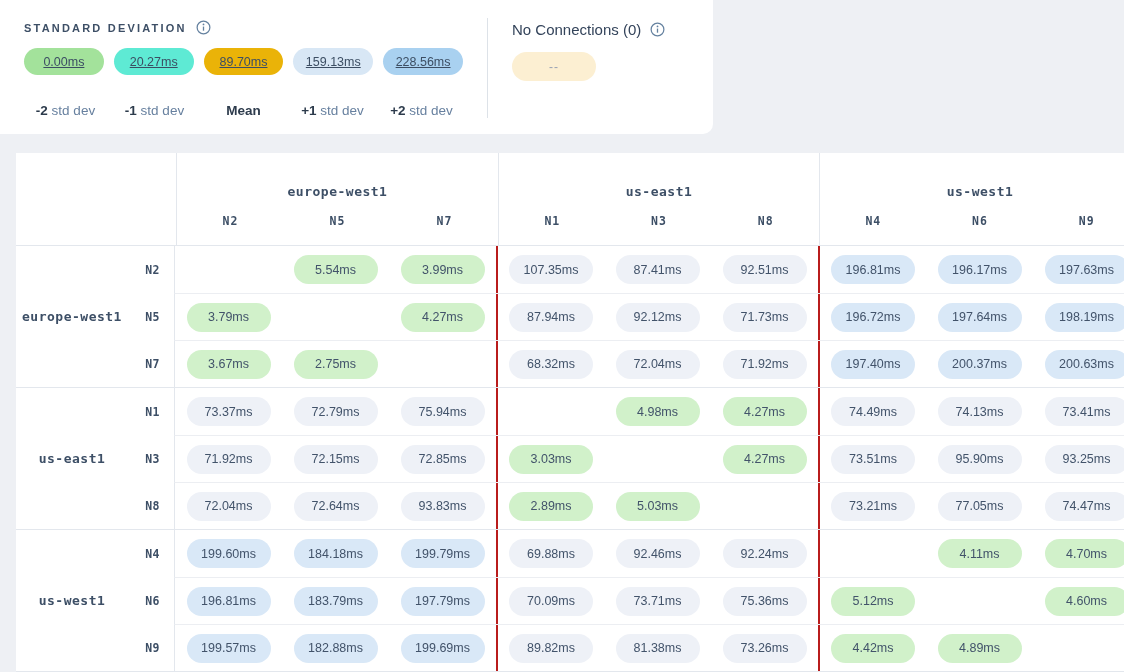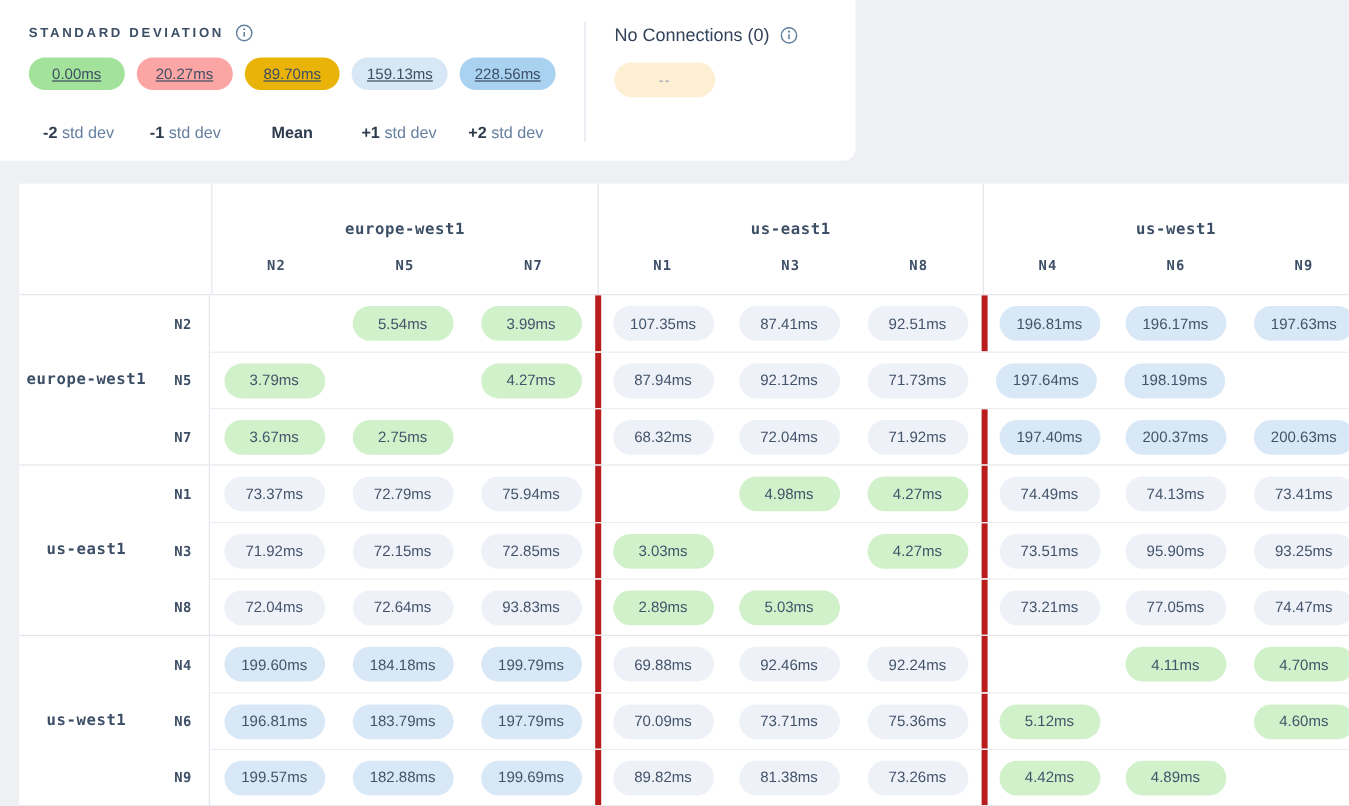--- a/index.html
+++ b/index.html
@@ -88,21 +88,21 @@
     font-family: "DejaVu Sans Mono", monospace;
     font-weight: bold; font-size: 11.5px; letter-spacing: 0.5px;
     color: #3d4f66;
   }
   .m-cells { flex: 1; display: flex; border-left: 1px solid #e3e7ed; overflow: hidden; }
   .m-row + .m-row .m-cells { border-top: 1px solid #eceef2; }
   .m-cell {
     width: 107px; flex-shrink: 0;
     display: flex; align-items: center; justify-content: center;
   }
-  .m-cell.colsep { border-left: 5px solid #b91c1c; width: 108px; }
+  .m-cell.colsep { border-left: 2px solid #b91c1c; width: 108px; }
   .pill {
     min-width: 84px; height: 29px; border-radius: 15px; padding: 0 13px;
     display: flex; align-items: center; justify-content: center;
     font-size: 12.5px; color: #42536a; white-space: nowrap;
   }
   .pill.gray  { background: #eef1f7; }
   .pill.green { background: #d1f1ca; }
   .pill.blue  { background: #d9e8f7; }
 </style>
 </head>
@@ -115,21 +115,21 @@
       <span class="info-icon">
         <svg width="15" height="15" viewBox="0 0 16 16">
           <circle cx="8" cy="8" r="6.8" fill="none" stroke="#64819f" stroke-width="1.3"></circle>
           <line x1="8" y1="7" x2="8" y2="11.4" stroke="#64819f" stroke-width="1.4"></line>
           <circle cx="8" cy="4.7" r="0.95" fill="#64819f"></circle>
         </svg>
       </span>
     </div>
     <div class="legend-pills">
         <div class="lpill" style="background: rgb(163, 226, 155);">0.00ms</div>
-        <div class="lpill" style="background: #fca5a5;">20.27ms</div>
+        <div class="lpill" style="background: #5eead4;">20.27ms</div>
         <div class="lpill" style="background: #eab308;">89.70ms</div>
         <div class="lpill" style="background: rgb(216, 231, 245);">159.13ms</div>
         <div class="lpill" style="background: rgb(169, 209, 240);">228.56ms</div>
       </div>
     <div class="legend-labels">
         <div class="llabel"><b>-2</b> std dev</div>
         <div class="llabel"><b>-1</b> std dev</div>
         <div class="llabel"><b>Mean</b></div>
         <div class="llabel"><b>+1</b> std dev</div>
         <div class="llabel"><b>+2</b> std dev</div>
@@ -225,20 +225,23 @@
               </div>
               <div class="m-cell colsep">
                 <div class="pill gray">87.94ms</div>
               </div>
               <div class="m-cell">
                 <div class="pill gray">92.12ms</div>
               </div>
               <div class="m-cell">
                 <div class="pill gray">71.73ms</div>
               </div>
+              <div class="m-cell colsep">
+                <div class="pill blue">196.72ms</div>
+              </div>
               <div class="m-cell">
                 <div class="pill blue">197.64ms</div>
               </div>
               <div class="m-cell">
                 <div class="pill blue">198.19ms</div>
               </div>
             </div>
           </div>
           <div class="m-row">
             <div class="m-node-cell">N7</div>

